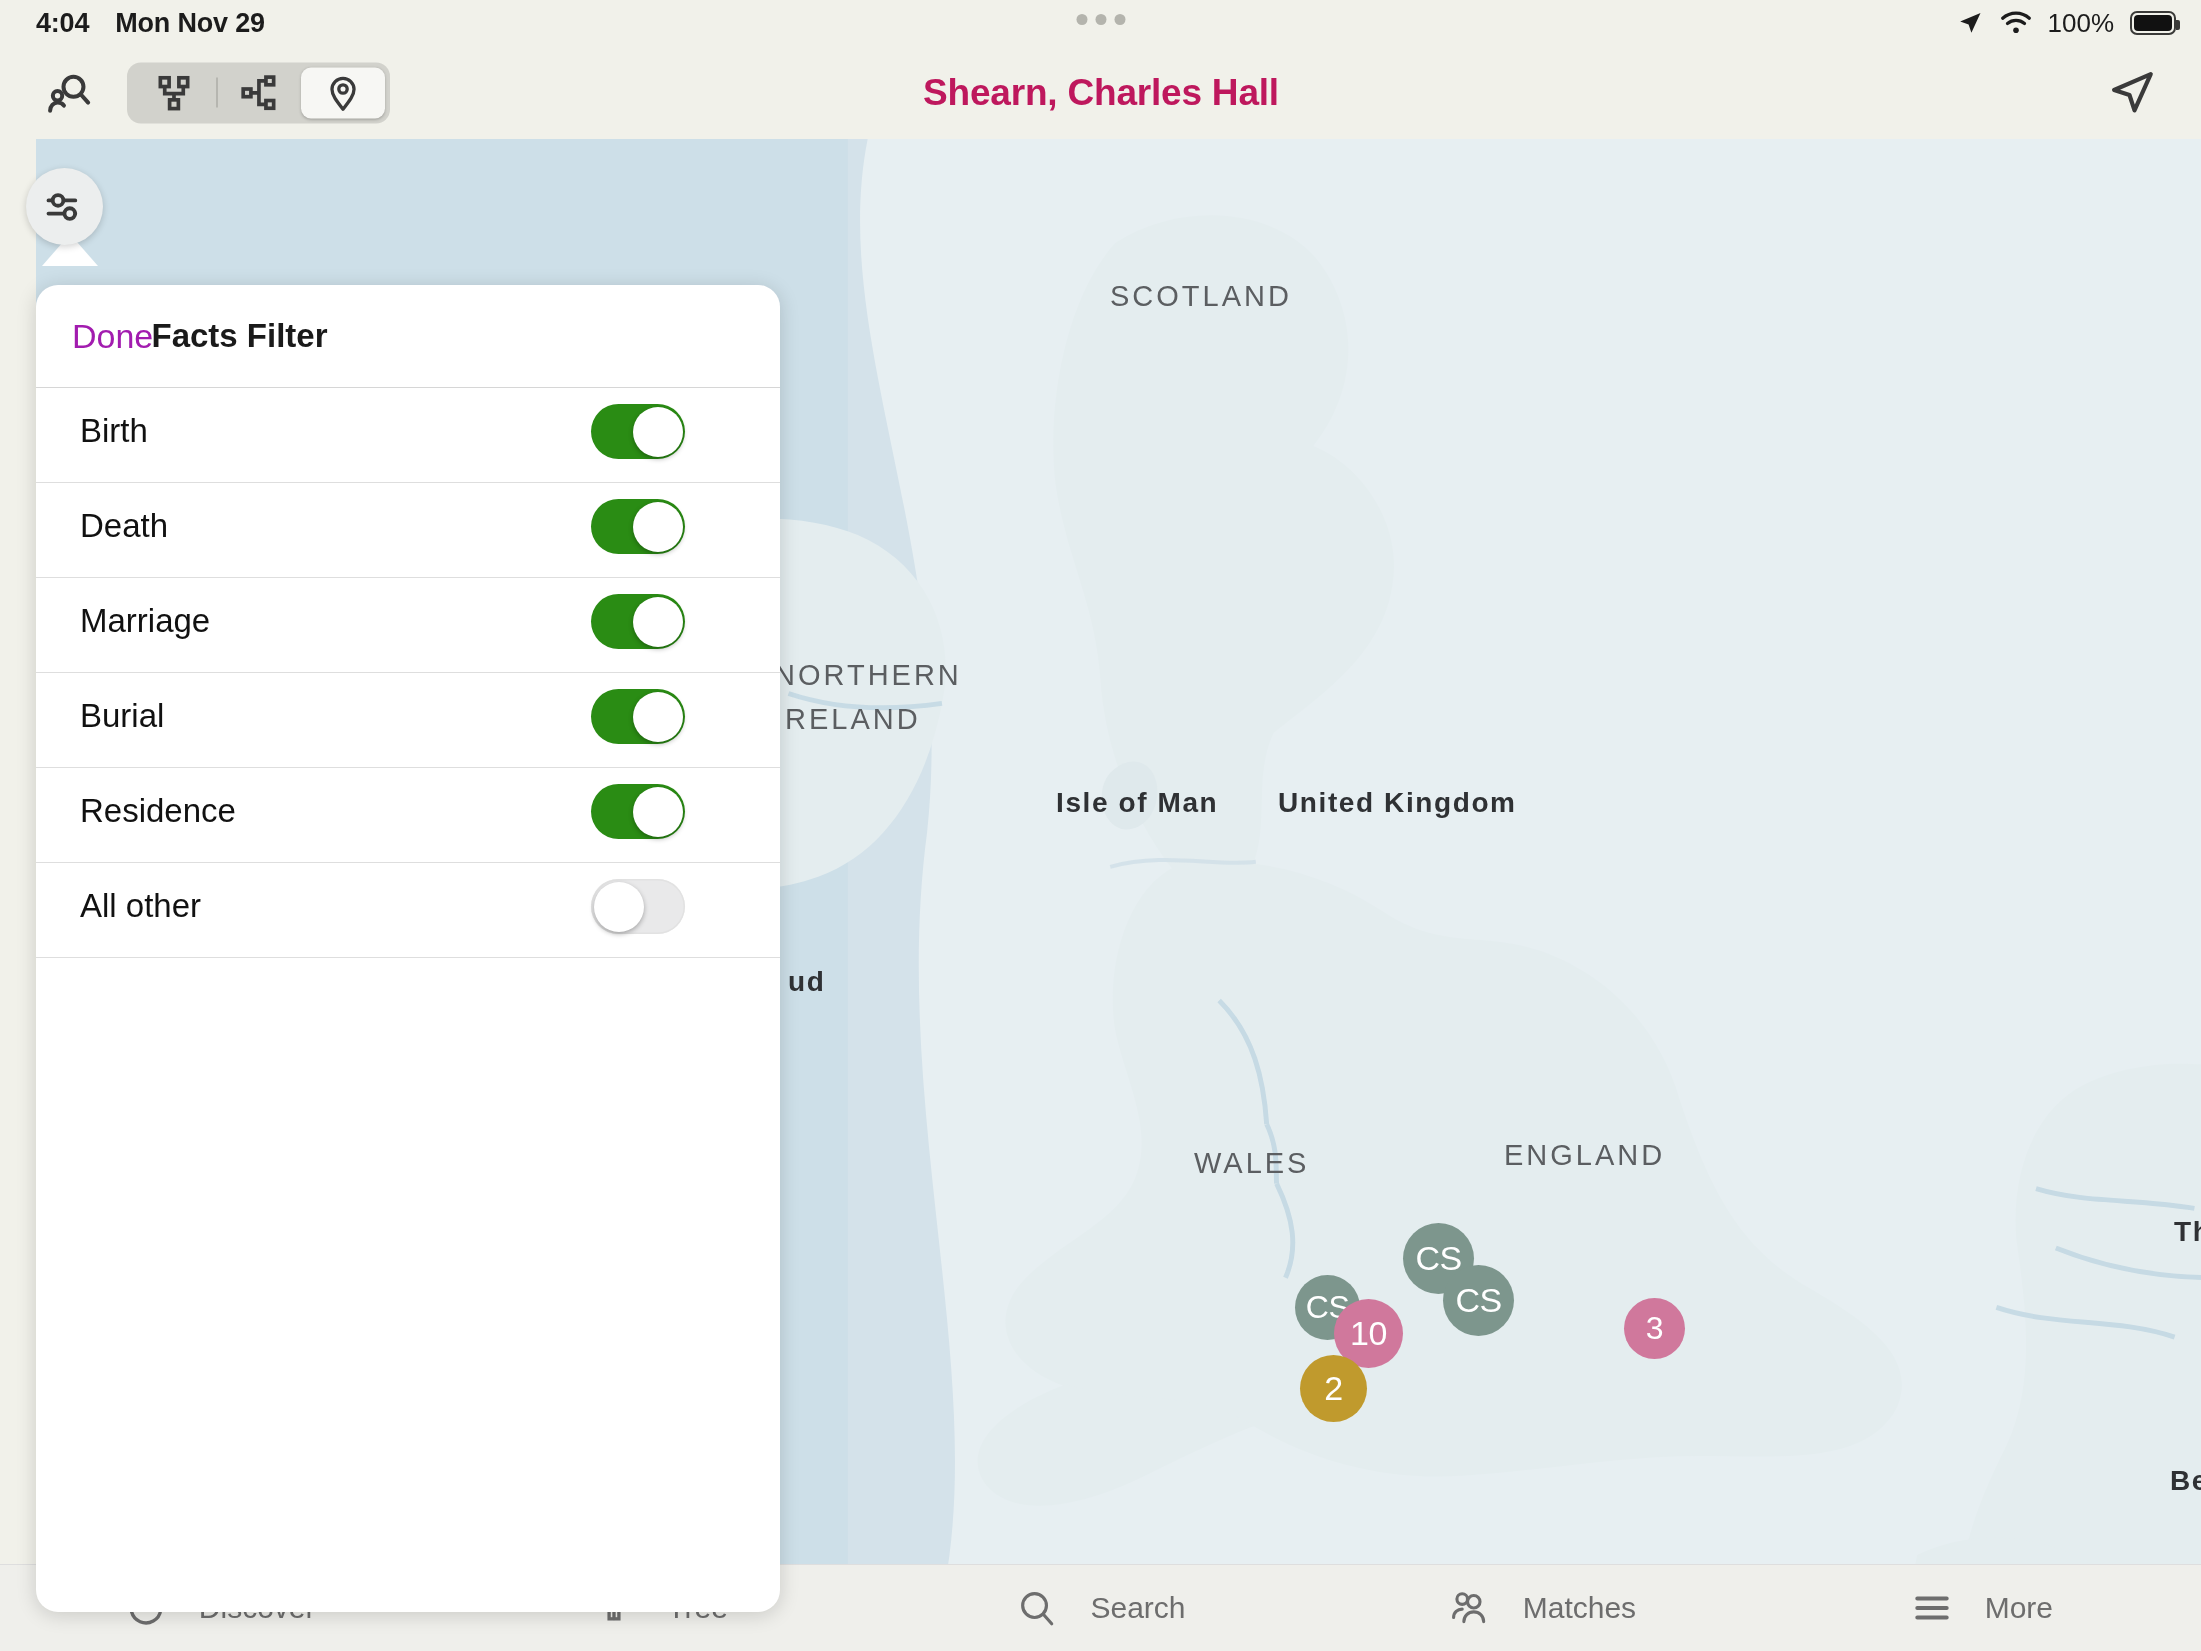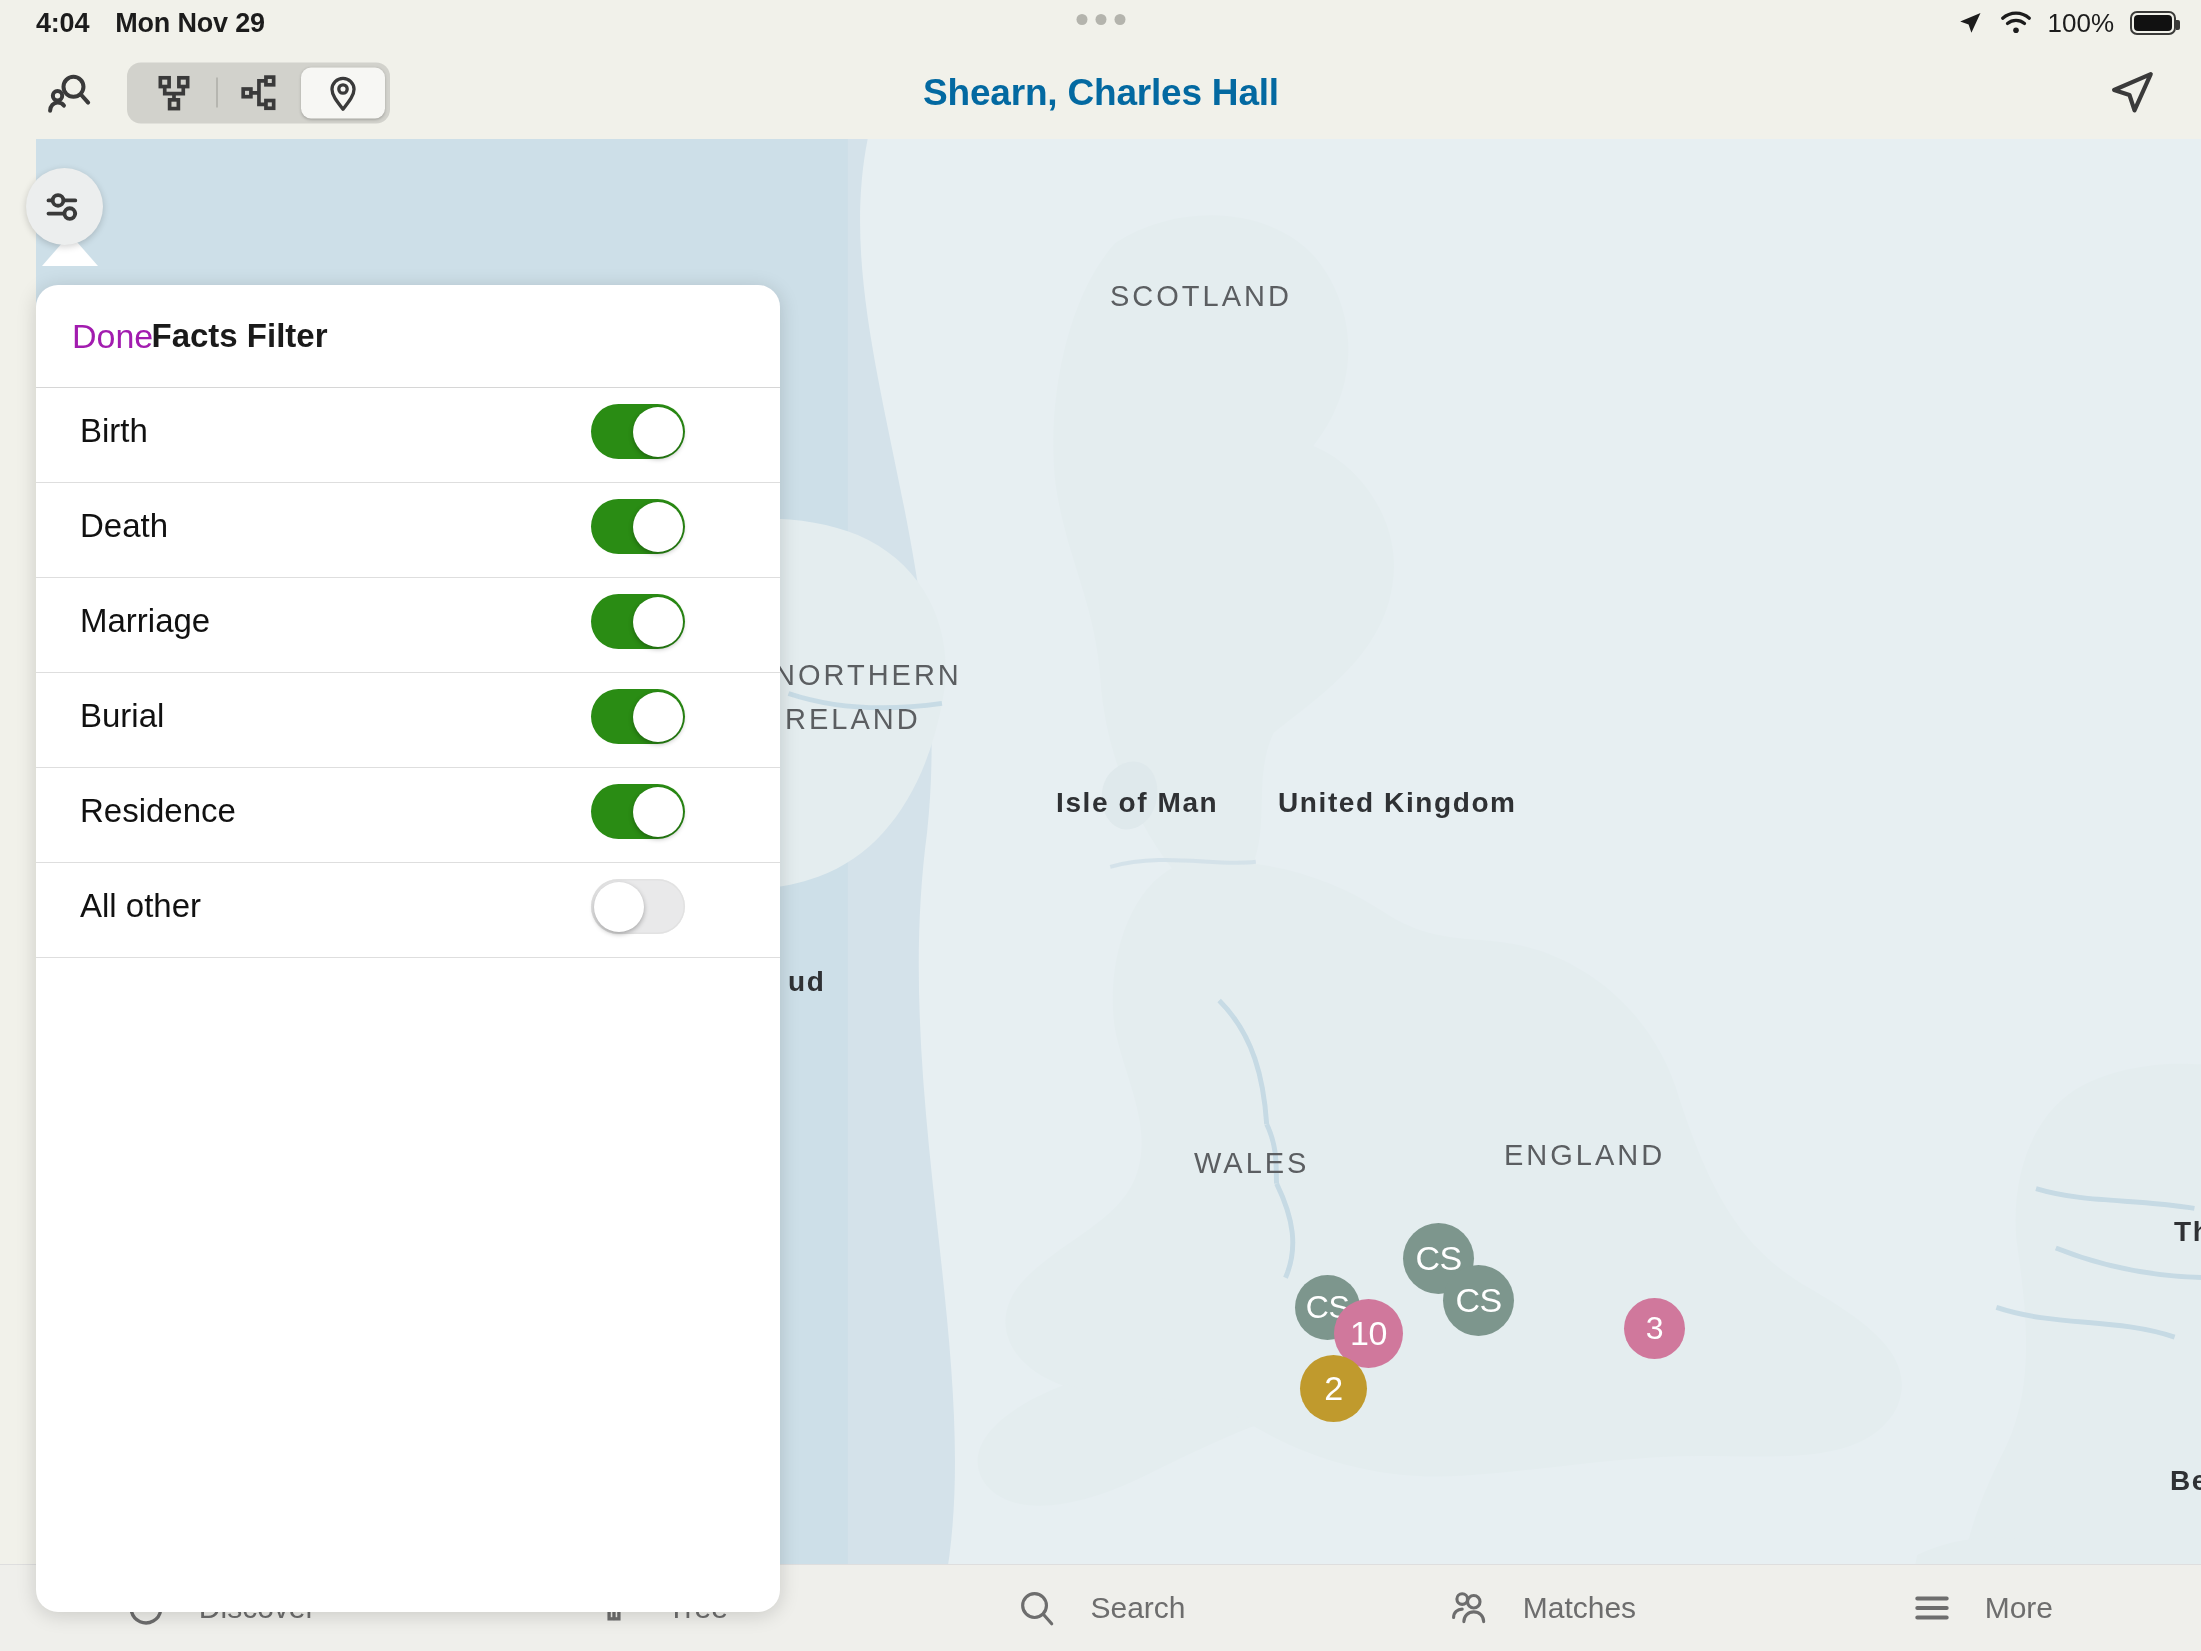--- a/index.html
+++ b/index.html
@@ -43,21 +43,21 @@
     background:#111; border-radius:4px; display:block; }
 
   
   .navbar {
     position:absolute; top:46px; left:0; width:2202px; height:93px;
     background:#f1f1ea; z-index:55;
   }
   .nav-title {
     position:absolute; left:0; right:0; top:0; height:93px;
     display:flex; align-items:center; justify-content:center;
-    font-size:37px; font-weight:700; color:#0369a1; letter-spacing:-0.2px;
+    font-size:37px; font-weight:700; color:#be185d; letter-spacing:-0.2px;
   }
   .nav-person {
     position:absolute; left:40px; top:50%; transform:translateY(-50%);
     width:61px; height:61px; display:flex; align-items:center; justify-content:center;
   }
   .segctl {
     position:absolute; left:127px; top:50%; transform:translateY(-50%);
     height:61px; width:263px; background:#d2d2cc; border-radius:14px;
     display:flex; align-items:center; padding:5px; gap:0;
   }

